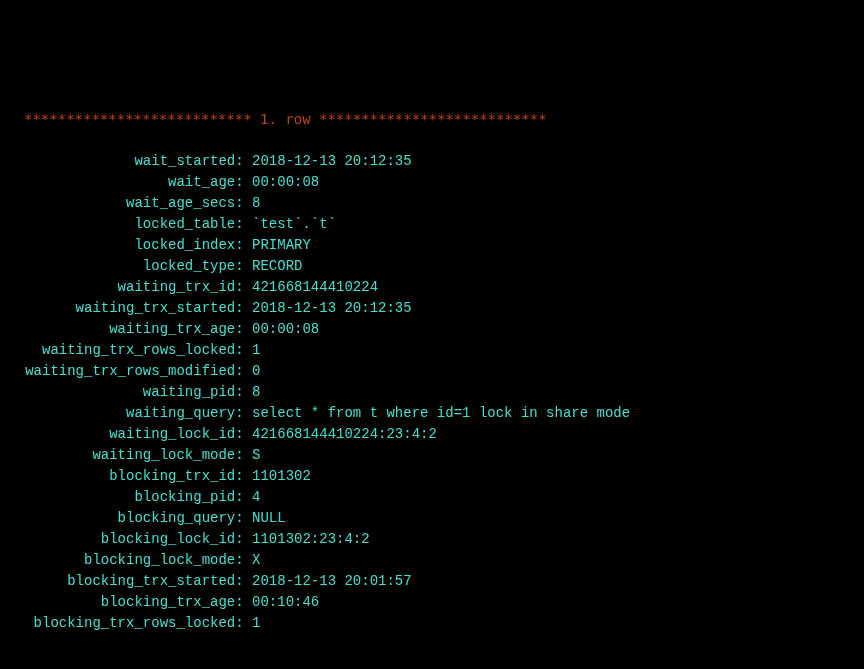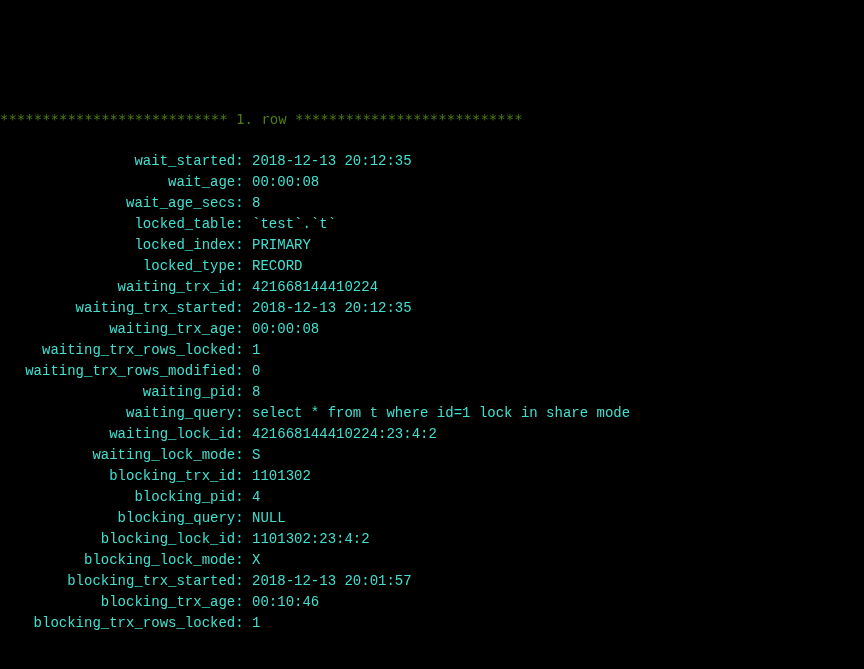--- a/index.html
+++ b/index.html
@@ -19,21 +19,22 @@
       overflow: hidden;
       white-space: pre;
     }
     .terminal {
       padding: 0;
     }
     .prompt-line {
       color: #40e0d0;
     }
     .row-header {
-      color: #4d7c0f;
+      color: #c2410c;
+      padding-left: 24px;
     }
     .field-row {
       display: flex;
       font-family: Liberation Mono, monospace;
     }
   </style>
 </head>
 <body>
 
 

